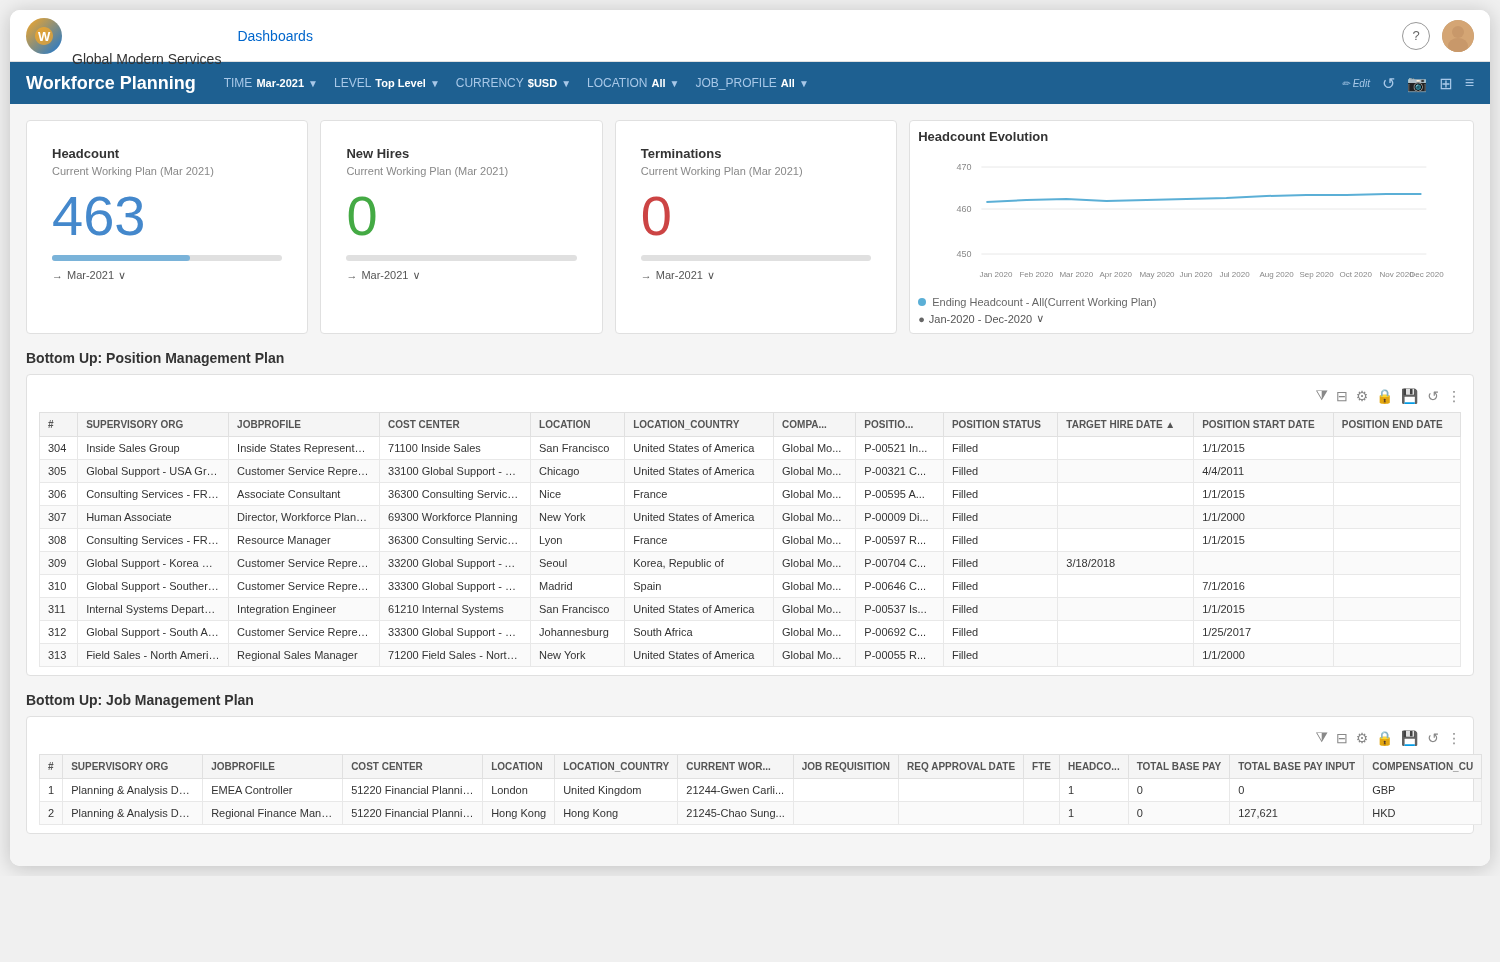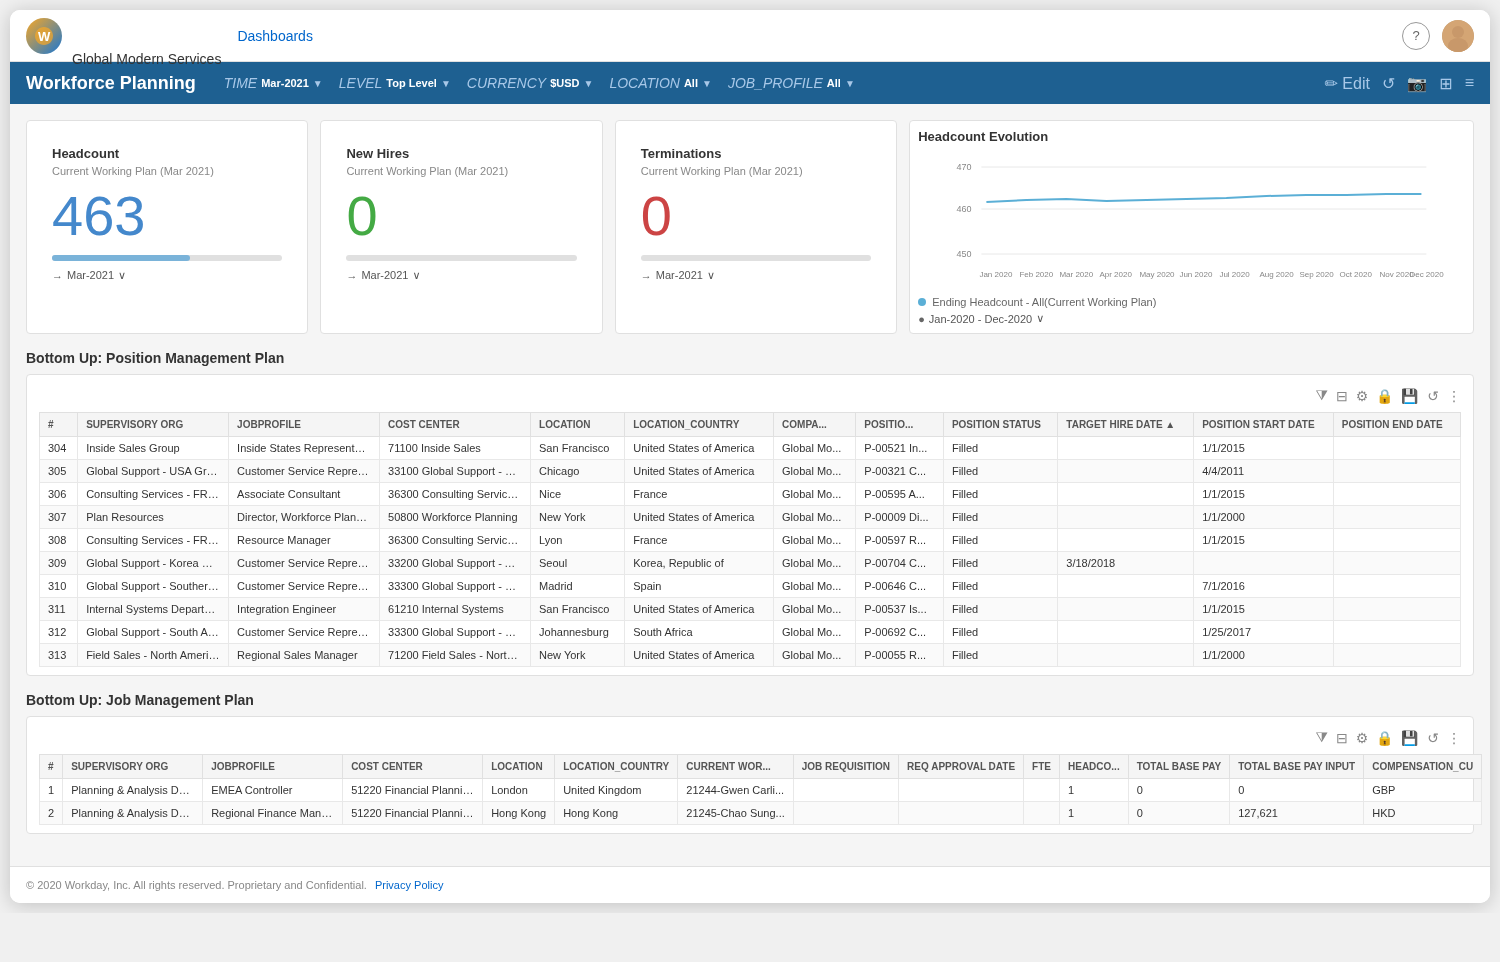--- a/index.html
+++ b/index.html
@@ -14,25 +14,25 @@
     .nav-dashboards { color: #0066cc; font-size: 14px; font-weight: 500; }
     .top-nav-right { margin-left: auto; display: flex; align-items: center; gap: 12px; }
     .help-icon { width: 28px; height: 28px; border: 1.5px solid #999; border-radius: 50%; display: flex; align-items: center; justify-content: center; color: #666; font-size: 13px; cursor: pointer; }
     .user-avatar { width: 32px; height: 32px; border-radius: 50%; background: #c8a882; overflow: hidden; display: flex; align-items: center; justify-content: center; }
     .user-avatar svg { width: 32px; height: 32px; }
     
     
     .header-bar { background: #1e6091; color: white; padding: 16px 16px; height: 42px; display: flex; align-items: center; gap: 16px; }
     .page-title { font-size: 18px; font-weight: 600; margin-right: 12px; }
     .filter-pill { display: flex; align-items: center; gap: 4px; font-size: 11px; }
-    .filter-label { color: #a8c8e8; text-transform: uppercase; font-size: 14px; font-style: italic; }
+    .filter-label { color: #a8c8e8; text-transform: uppercase; font-size: 12px; }
     .filter-value { color: white; font-weight: 600; }
     .filter-arrow { color: #a8c8e8; font-size: 10px; }
     .header-actions { margin-left: auto; display: flex; align-items: center; gap: 12px; }
-    .header-action-btn { color: #a8c8e8; font-size: 16px; cursor: pointer; display: flex; align-items: center; gap: 4px; }
+    .header-action-btn { color: #a8c8e8; font-size: 10px; cursor: pointer; display: flex; align-items: center; gap: 4px; font-style: italic; }
     .header-icon-btn { color: #a8c8e8; cursor: pointer; font-size: 16px; }
     
     
     .tabs-bar { background: #fff; border-bottom: 1px solid #e0e0e0; padding: 0 16px; display: flex; gap: 0; }
     .tab { padding: 10px 16px; font-size: 13px; color: #555; cursor: pointer; border-bottom: 3px solid transparent; }
     .tab.active { color: #333; border-bottom: 3px solid #1e6091; font-weight: 500; }
     
     
     .main-content { background: #f5f5f5; padding: 16px; }
     
@@ -292,23 +292,23 @@
               <td>France</td>
               <td>Global Mo...</td>
               <td>P-00595 A...</td>
               <td>Filled</td>
               <td></td>
               <td>1/1/2015</td>
               <td></td>
             </tr>
             <tr>
               <td>307</td>
-              <td>Plan Resources</td>
+              <td>Human Associate</td>
               <td>Director, Workforce Planning</td>
-              <td>50800 Workforce Planning</td>
+              <td>69300 Workforce Planning</td>
               <td>New York</td>
               <td>United States of America</td>
               <td>Global Mo...</td>
               <td>P-00009 Di...</td>
               <td>Filled</td>
               <td></td>
               <td>1/1/2000</td>
               <td></td>
             </tr>
             <tr>
@@ -461,17 +461,13 @@
               <td>0</td>
               <td>127,621</td>
               <td>HKD</td>
             </tr>
           </tbody>
       </table>
     </div>
 
   </div>
 
-  <div class="footer">
-    <span>© 2020 Workday, Inc. All rights reserved. Proprietary and Confidential.</span>
-    <a class="footer-link">Privacy Policy</a>
-  </div>
 </div>
 
 </body></html>

